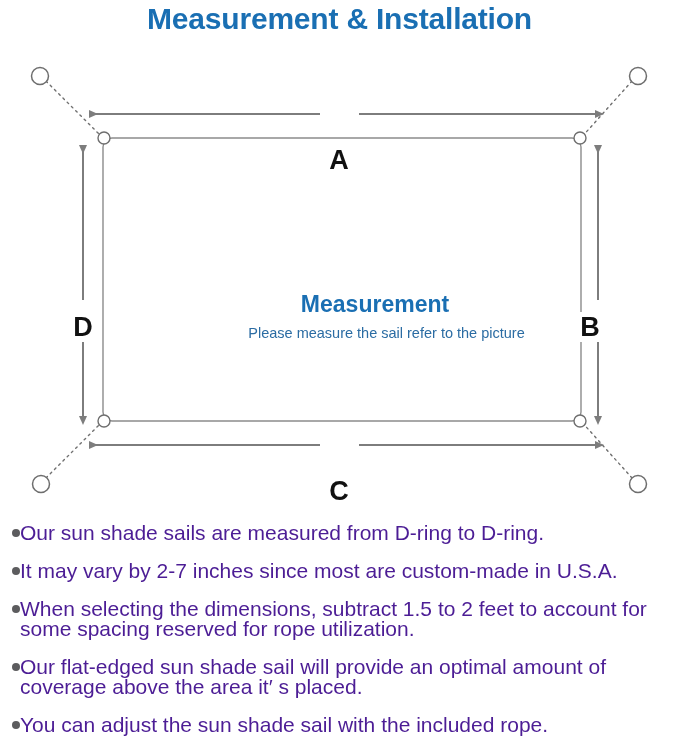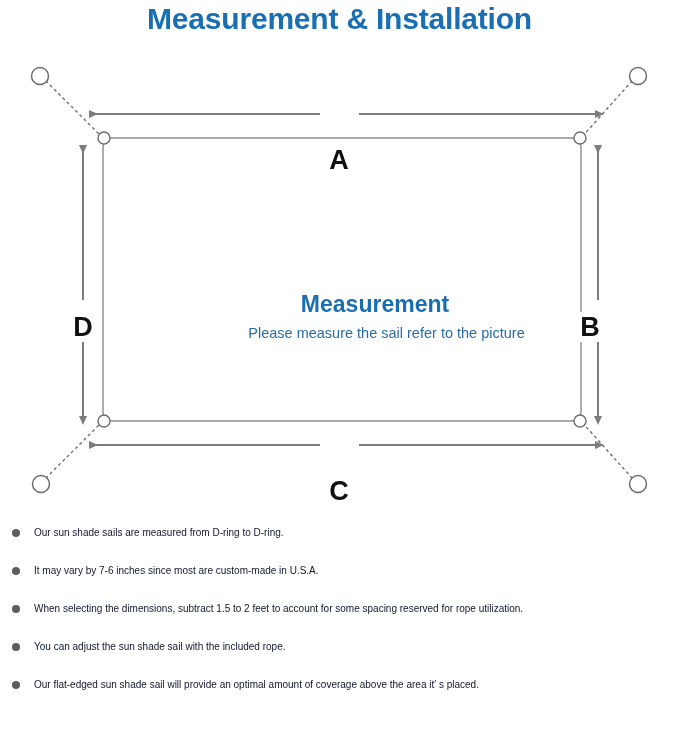--- a/index.html
+++ b/index.html
@@ -82,24 +82,24 @@
   #dim-d { left: 66px;  top: 264px; width: 34px; }
   
   .notes {
     position: absolute;
     left: 0;
     top: 523px;
     width: 679px;
   }
   .note {
     position: relative;
-    padding-left: 34px;
+    padding-left: 20px;
     padding-right: 6px;
-    color: #0f172a;
-    font-size: 10px;
+    color: #4c1d95;
+    font-size: 21px;
     line-height: 20px;
     margin-bottom: 18px;
   }
   .note .bullet {
     position: absolute;
     left: 12px;
     top: 6px;
     width: 8px;
     height: 8px;
     border-radius: 50%;
@@ -163,29 +163,29 @@
     <div class="dim-label" id="dim-d">D</div>
   </div>
 
   <div class="notes">
     <div class="note">
       <span class="bullet"></span>
       <span>Our sun shade sails are measured from D-ring to D-ring.</span>
     </div>
     <div class="note">
       <span class="bullet"></span>
-      <span>It may vary by 7-6 inches since most are custom-made in U.S.A.</span>
+      <span>It may vary by 2-7 inches since most are custom-made in U.S.A.</span>
     </div>
     <div class="note">
       <span class="bullet"></span>
       <span>When selecting the dimensions, subtract 1.5 to 2 feet to account for some spacing reserved for rope utilization.</span>
     </div>
     <div class="note">
       <span class="bullet"></span>
-      <span>You can adjust the sun shade sail with the included rope.</span>
+      <span>Our flat-edged sun shade sail will provide an optimal amount of coverage above the area it′ s placed.</span>
     </div>
     <div class="note">
       <span class="bullet"></span>
-      <span>Our flat-edged sun shade sail will provide an optimal amount of coverage above the area it′ s placed.</span>
+      <span>You can adjust the sun shade sail with the included rope.</span>
     </div>
   </div>
 
 </div>
 
 </body></html>

